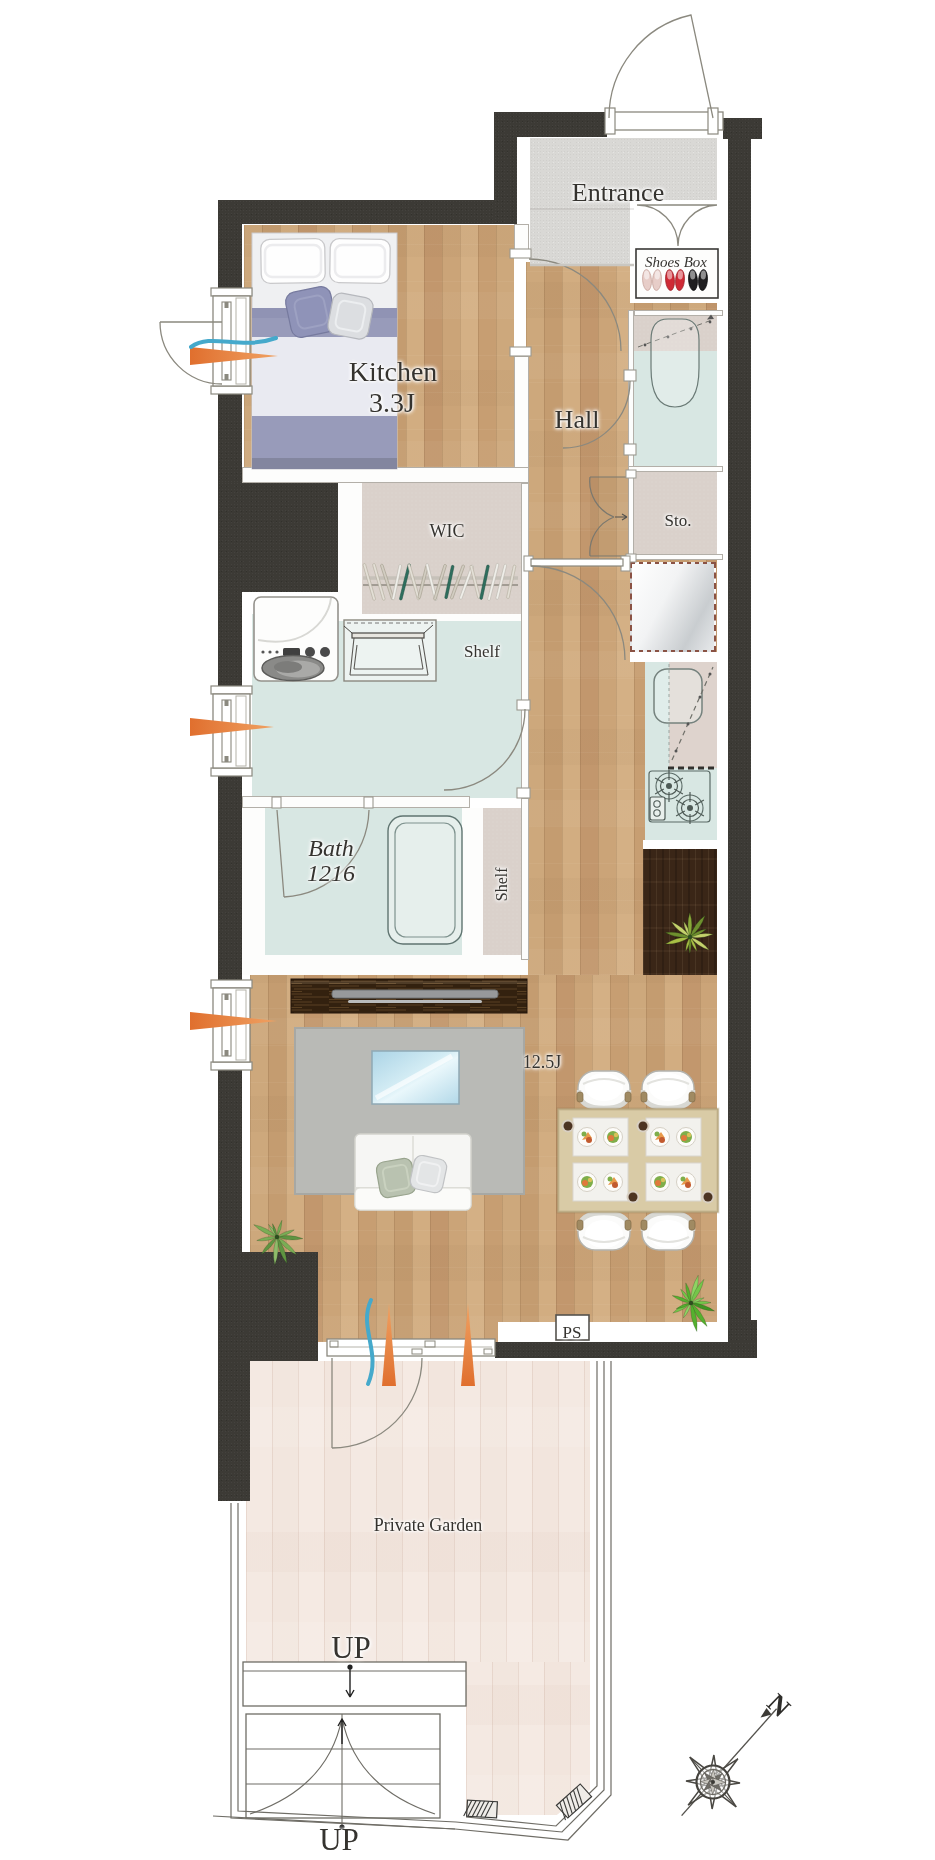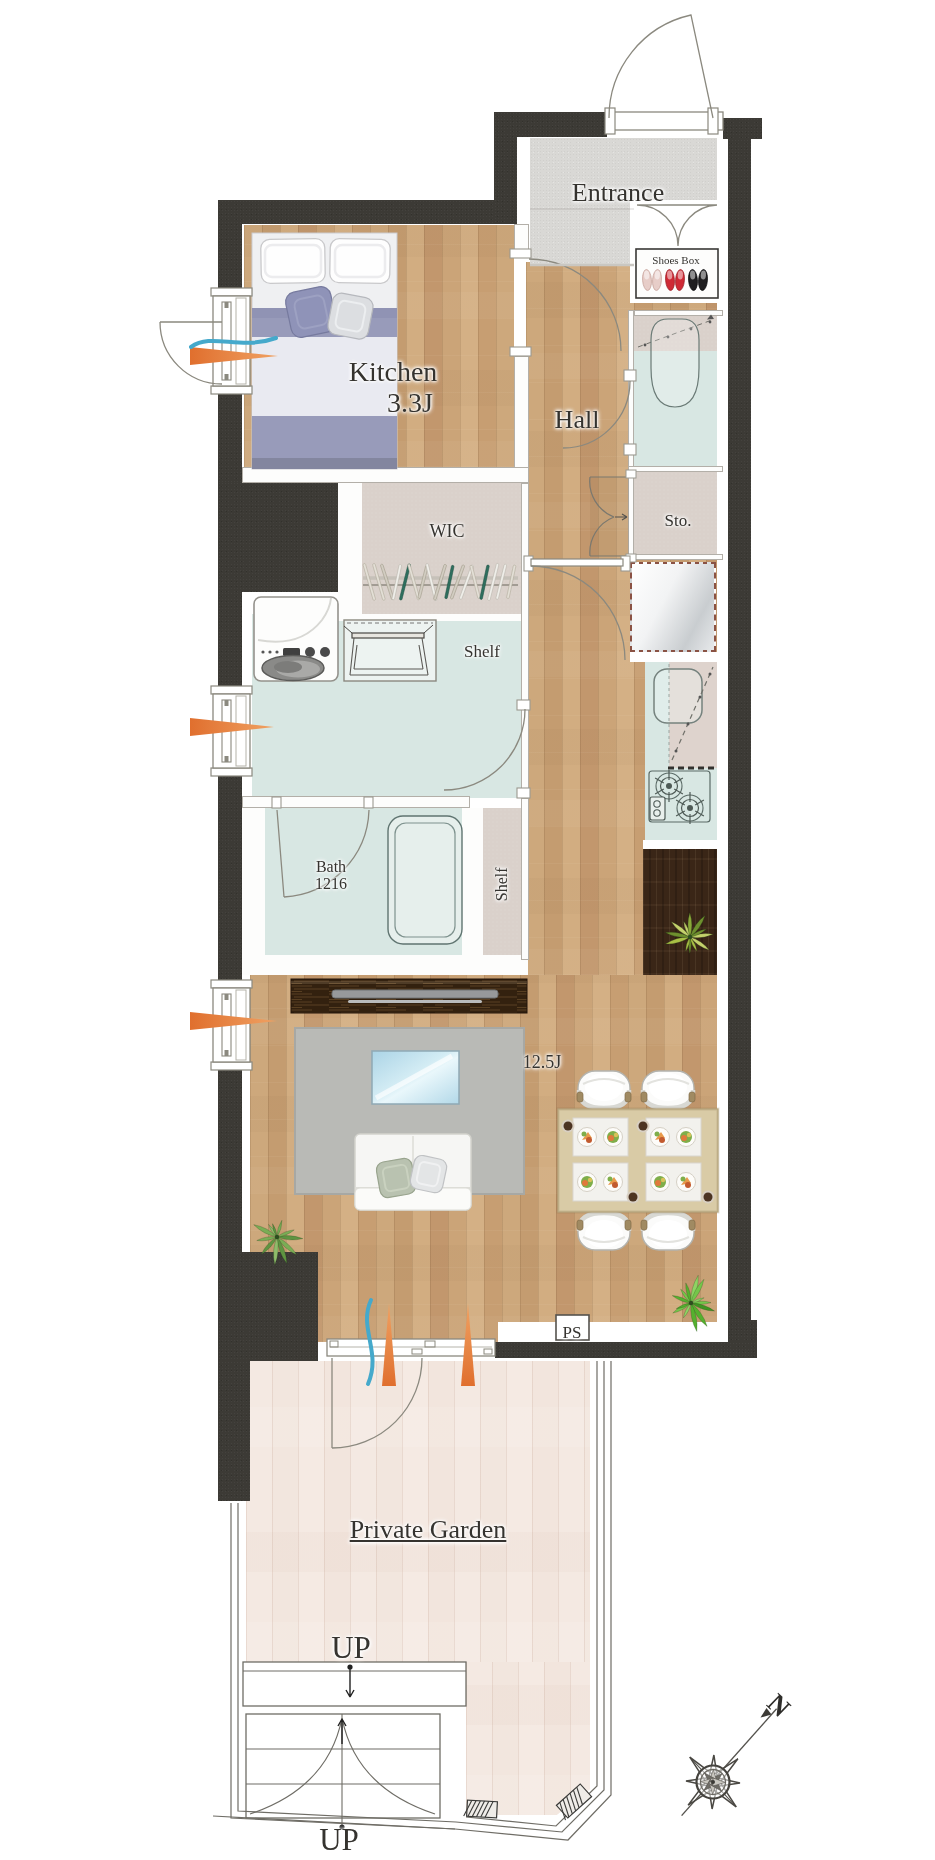--- a/index.html
+++ b/index.html
@@ -499,27 +499,27 @@
 <path d="M190 1012 L190 1030 L277 1021 Z" fill="url(#orange)"></path>
 <path d="M191 347 C212 332 240 351 276 338" fill="none" stroke="#45a9cb" stroke-width="4" stroke-linecap="round"></path>
 <path d="M382 1386 L396 1386 L389 1303 Z" fill="url(#orangeV)"></path>
 <path d="M461 1386 L475 1386 L468 1303 Z" fill="url(#orangeV)"></path>
 <path d="M371 1300 C358 1328 382 1352 368 1384" fill="none" stroke="#45a9cb" stroke-width="4" stroke-linecap="round"></path>
 <text x="778" y="1714" font-family="Liberation Serif, serif" font-size="27" font-weight="bold" fill="#2e2d2a" transform="rotate(44 778 1706)" text-anchor="middle">N</text>
 </svg>
 
 <div class="lbl" style="left:538px;top:179px;width:160px;font-size:26px;">Entrance</div>
 <div class="lbl" style="left:313px;top:357px;width:160px;font-size:28px;">Kitchen</div>
-<div class="lbl" style="left:330px;top:388px;width:160px;font-size:28px;text-align:center;">3.3J</div>
+<div class="lbl" style="left:312px;top:388px;width:160px;font-size:28px;text-align:center;">3.3J</div>
 <div class="lbl" style="left:497px;top:406px;width:160px;font-size:26px;">Hall</div>
 <div class="lbl" style="left:407px;top:522px;width:80px;font-size:18px;">WIC</div>
 <div class="lbl" style="left:638px;top:512px;width:80px;font-size:17px;">Sto.</div>
 <div class="lbl" style="left:442px;top:643px;width:80px;font-size:17px;">Shelf</div>
-<div class="lbl" style="left:251px;top:859px;width:160px;font-size:16px;">Bath<br>1216</div>
+<div class="lbl" style="left:251px;top:836px;width:160px;font-size:24px;font-style:italic;">Bath<br>1216</div>
 <div class="lbl" style="left:462px;top:876px;width:80px;font-size:16px;transform:rotate(-90deg);">Shelf</div>
 <div class="lbl" style="left:462px;top:1053px;width:160px;font-size:18px;">12.5J</div>
 <div class="lbl" style="left:542px;top:1318px;width:60px;font-size:17px;margin-top:6px;">PS</div>
-<div class="lbl" style="left:328px;top:1516px;width:200px;font-size:26px;text-decoration:underline;">Private Garden</div>
+<div class="lbl" style="left:328px;top:1516px;width:200px;font-size:18px;">Private Garden</div>
 <div class="lbl" style="left:311px;top:1632px;width:80px;font-size:31px;">UP</div>
 <div class="lbl" style="left:299px;top:1824px;width:80px;font-size:31px;">UP</div>
-<div class="lbl" style="left:636px;top:255px;width:80px;font-size:11px;">Shoes Box</div>
+<div class="lbl" style="left:636px;top:255px;width:80px;font-size:15px;font-style:italic;">Shoes Box</div>
 
 </div>
 
 </body></html>

